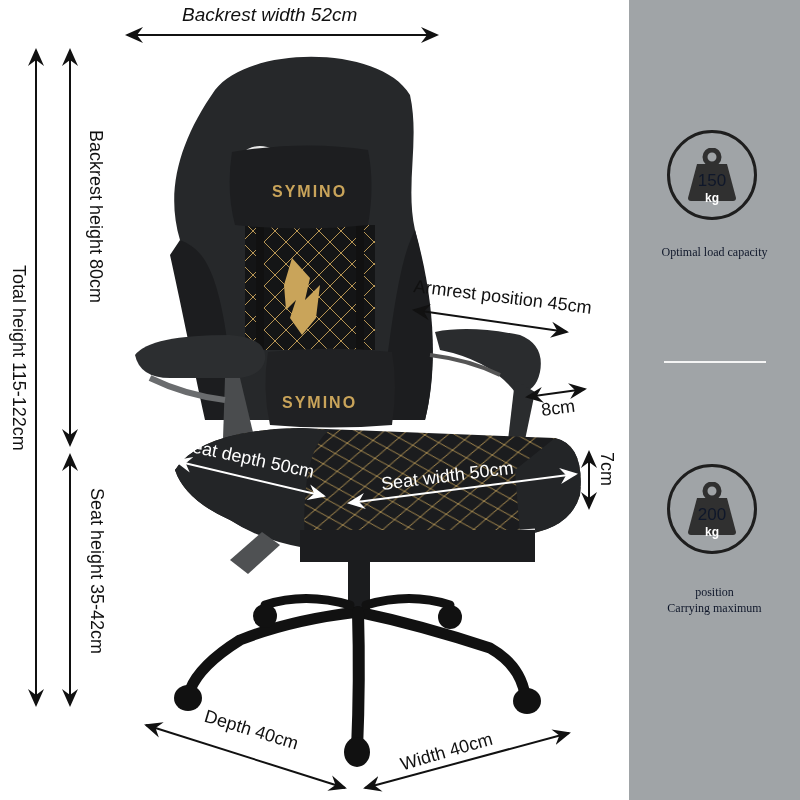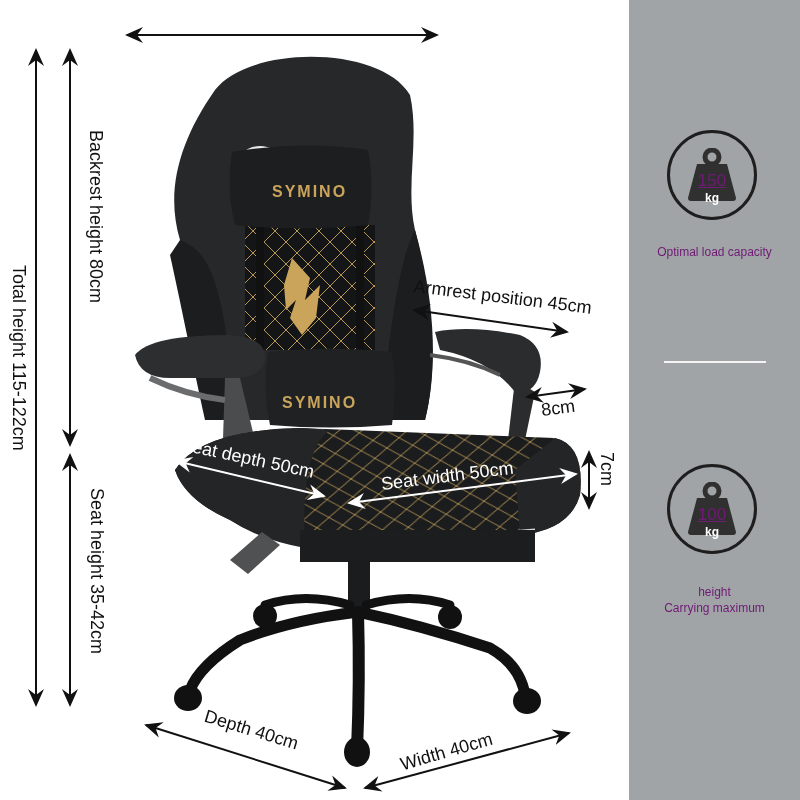--- a/index.html
+++ b/index.html
@@ -5,23 +5,23 @@
   html,body{margin:0;padding:0;}
   body{width:800px;height:800px;position:relative;overflow:hidden;background:#ffffff;font-family:"Liberation Sans",sans-serif;}
   #stage{position:absolute;left:0;top:0;width:800px;height:800px;}
   .dim{position:absolute;font-style:italic;color:#111;font-size:19px;white-space:nowrap;}
   .lbl{position:absolute;color:#111;font-size:18px;white-space:nowrap;transform-origin:0 0;}
   .wlbl{position:absolute;color:#fff;font-size:18px;white-space:nowrap;transform-origin:0 0;}
   .vlbl{position:absolute;color:#111;font-size:18px;white-space:nowrap;transform-origin:0 0;transform:rotate(90deg);}
   #panel{position:absolute;left:629px;top:0;width:171px;height:800px;background:#a0a4a7;}
   .badge{position:absolute;left:38px;width:90px;height:90px;border:3px solid #1e1e1e;border-radius:50%;box-sizing:border-box;}
   .weight{position:absolute;left:15px;top:15px;width:54px;height:54px;}
-  .wnum{position:absolute;left:0;width:84px;text-align:center;color:#701a75;font-size:17px;top:38px;text-decoration:underline;}
+  .wnum{position:absolute;left:0;width:84px;text-align:center;color:#0f172a;font-size:17px;top:38px;}
   .wunit{position:absolute;left:0;width:84px;text-align:center;color:#fff;font-size:12px;font-weight:bold;top:58px;}
-  .cap{position:absolute;left:0;width:171px;text-align:center;color:#701a75;font-size:12px;line-height:16px;}
+  .cap{position:absolute;left:0;width:171px;text-align:center;color:#0f172a;font-size:12px;line-height:16px;font-family:Liberation Serif, serif;}
   #divider{position:absolute;left:35px;top:361px;width:102px;height:2px;background:#f4f4f4;}
 </style>
 </head>
 <body>
 
 <div id="stage">
 
   <svg width="800" height="800" style="position:absolute;left:0;top:0">
     <defs>
       <marker id="ah" markerWidth="10" markerHeight="10" refX="8" refY="5" orient="auto-start-reverse">
@@ -118,20 +118,21 @@
 
     <g stroke="#fff" stroke-width="2">
       <line x1="176" y1="461" x2="324" y2="496" marker-start="url(#ahw)" marker-end="url(#ahw)"></line>
       <line x1="349" y1="503" x2="576" y2="474" marker-start="url(#ahw)" marker-end="url(#ahw)"></line>
     </g>
   </svg>
 
   <div class="lbl" style="left:272px;top:183px;color:#c9a45a;font-weight:bold;font-size:16px;letter-spacing:2px;">SYMINO</div>
   <div class="lbl" style="left:282px;top:394px;color:#c9a45a;font-weight:bold;font-size:16px;letter-spacing:2px;">SYMINO</div>
 
+  <div class="dim" style="left:182px;top:4px;">Backrest width 52cm</div>
   <div class="vlbl" style="left:29px;top:265px;">Total height 115-122cm</div>
   <div class="vlbl" style="left:106px;top:130px;">Backrest height 80cm</div>
   <div class="vlbl" style="left:107px;top:488px;">Seat height 35-42cm</div>
   <div class="lbl" style="left:415px;top:276px;transform:rotate(7deg);">Armrest position 45cm</div>
   <div class="lbl" style="left:540px;top:400px;transform:rotate(-7deg);">8cm</div>
   <div class="wlbl" style="left:183px;top:434px;transform:rotate(12deg);">Seat depth 50cm</div>
   <div class="wlbl" style="left:380px;top:474px;transform:rotate(-7deg);">Seat width 50cm</div>
   <div class="vlbl" style="left:617px;top:452px;">7cm</div>
   <div class="lbl" style="left:208px;top:706px;transform:rotate(17deg);">Depth 40cm</div>
   <div class="lbl" style="left:398px;top:755px;transform:rotate(-16deg);">Width 40cm</div>
@@ -147,19 +148,19 @@
     </div>
     <div class="cap" style="top:244px;">Optimal load capacity</div>
 
     <div id="divider"></div>
 
     <div class="badge" style="top:464px;">
       <svg class="weight" viewBox="0 0 54 54">
         <circle cx="27" cy="9" r="7" fill="none" stroke="#303030" stroke-width="5"></circle>
         <path d="M12,16 L42,16 L51,50 Q51,53 48,53 L6,53 Q3,53 3,50 Z" fill="#303030"></path>
       </svg>
-      <div class="wnum">100</div>
+      <div class="wnum">200</div>
       <div class="wunit">kg</div>
     </div>
-    <div class="cap" style="top:584px;">height</div>
+    <div class="cap" style="top:584px;">position</div>
     <div class="cap" style="top:600px;">Carrying maximum</div>
   </div>
 </div>
 
 </body></html>

